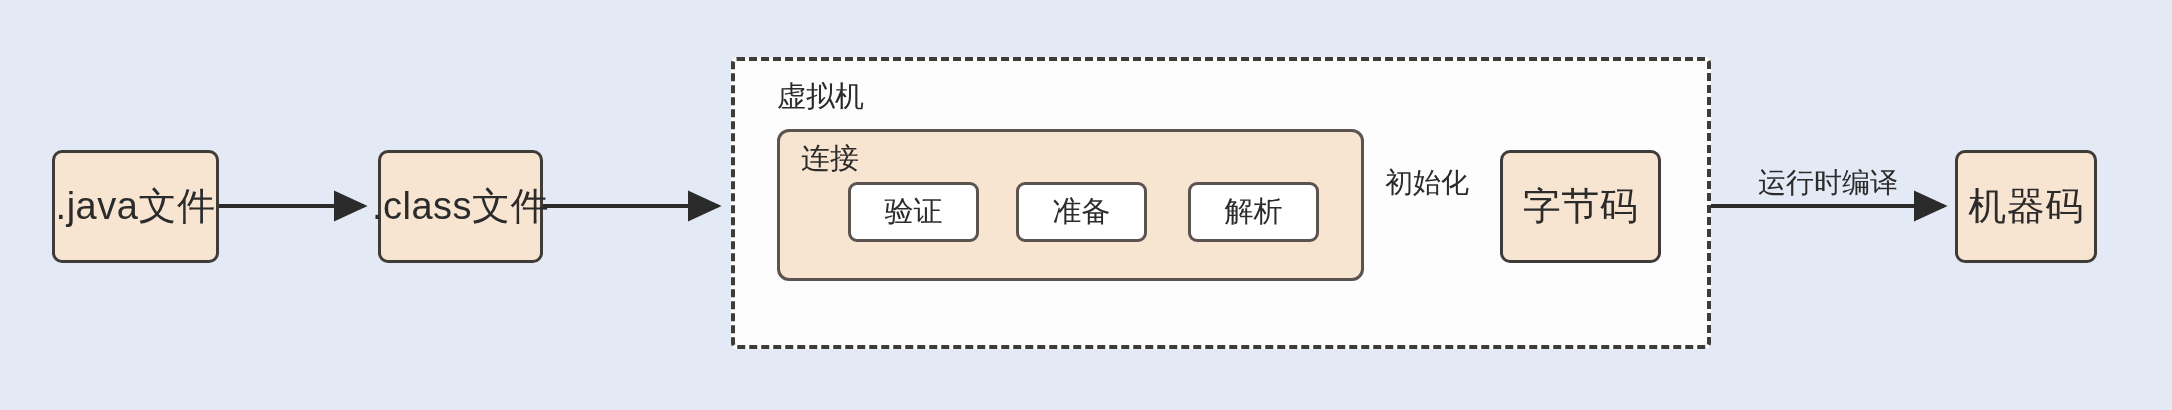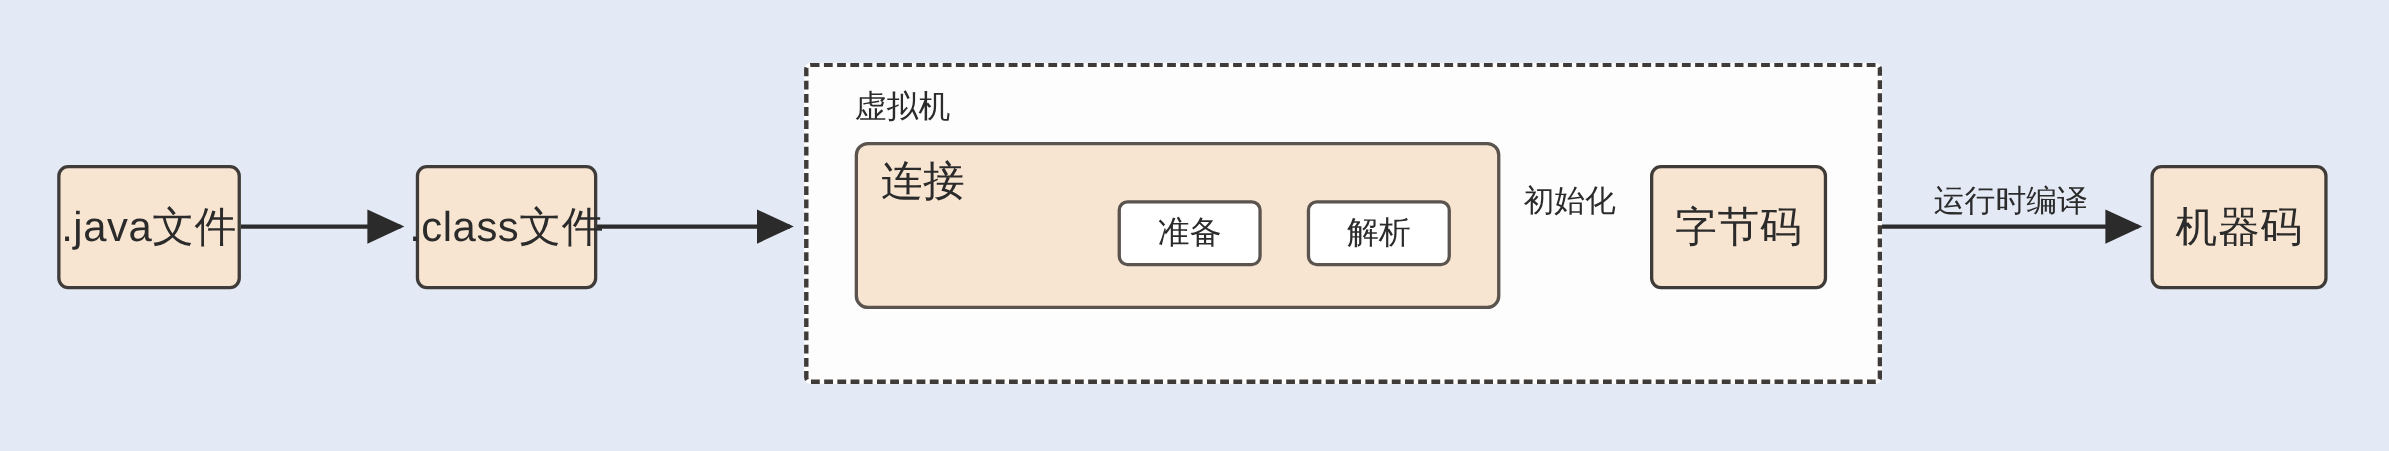--- a/index.html
+++ b/index.html
@@ -48,21 +48,21 @@
   .link-group {
     position: absolute;
     box-sizing: border-box;
     background: #f8e5d1;
     border: 3px solid #5a534e;
     border-radius: 12px;
   }
   .link-title {
     position: absolute;
     color: #2b2b2b;
-    font-size: 38px;
+    font-size: 29px;
     white-space: nowrap;
   }
   .phase {
     position: absolute;
     box-sizing: border-box;
     display: flex;
     align-items: center;
     justify-content: center;
     background: #ffffff;
     border: 3px solid #5a534e;
@@ -119,36 +119,39 @@
   <div class="vm-title" style="left:777px; top:77px;">
     <span>虚拟机</span>
   </div>
 
   <div class="link-group" style="left:777px; top:129px; width:587px; height:152px;">
   </div>
   <div class="link-title" style="left:801px; top:139px;">
     <span>连接</span>
   </div>
 
+  <div class="phase" style="left:848px; top:182px; width:131px; height:60px;">
+    <span>验证</span>
+  </div>
   <div class="phase" style="left:1016px; top:182px; width:131px; height:60px;">
     <span>准备</span>
   </div>
   <div class="phase" style="left:1188px; top:182px; width:131px; height:60px;">
     <span>解析</span>
   </div>
 
   <div class="edge-label" style="left:1366px; top:164px; width:122px;">
     <span>初始化</span>
   </div>
 
   <div class="node" style="left:1500px; top:150px; width:161px; height:113px;">
     <span>字节码</span>
   </div>
 
   <div class="edge-label" style="left:1712px; top:164px; width:232px;">
     <span>运行时编译</span>
   </div>
 
-  <div class="node" style="left:1955px; top:150px; width:161px; height:113px;font-family:Liberation Serif, serif;">
+  <div class="node" style="left:1955px; top:150px; width:142px; height:113px;font-family:Liberation Serif, serif;">
     <span>机器码</span>
   </div>
 
 </div>
 
 </body></html>

